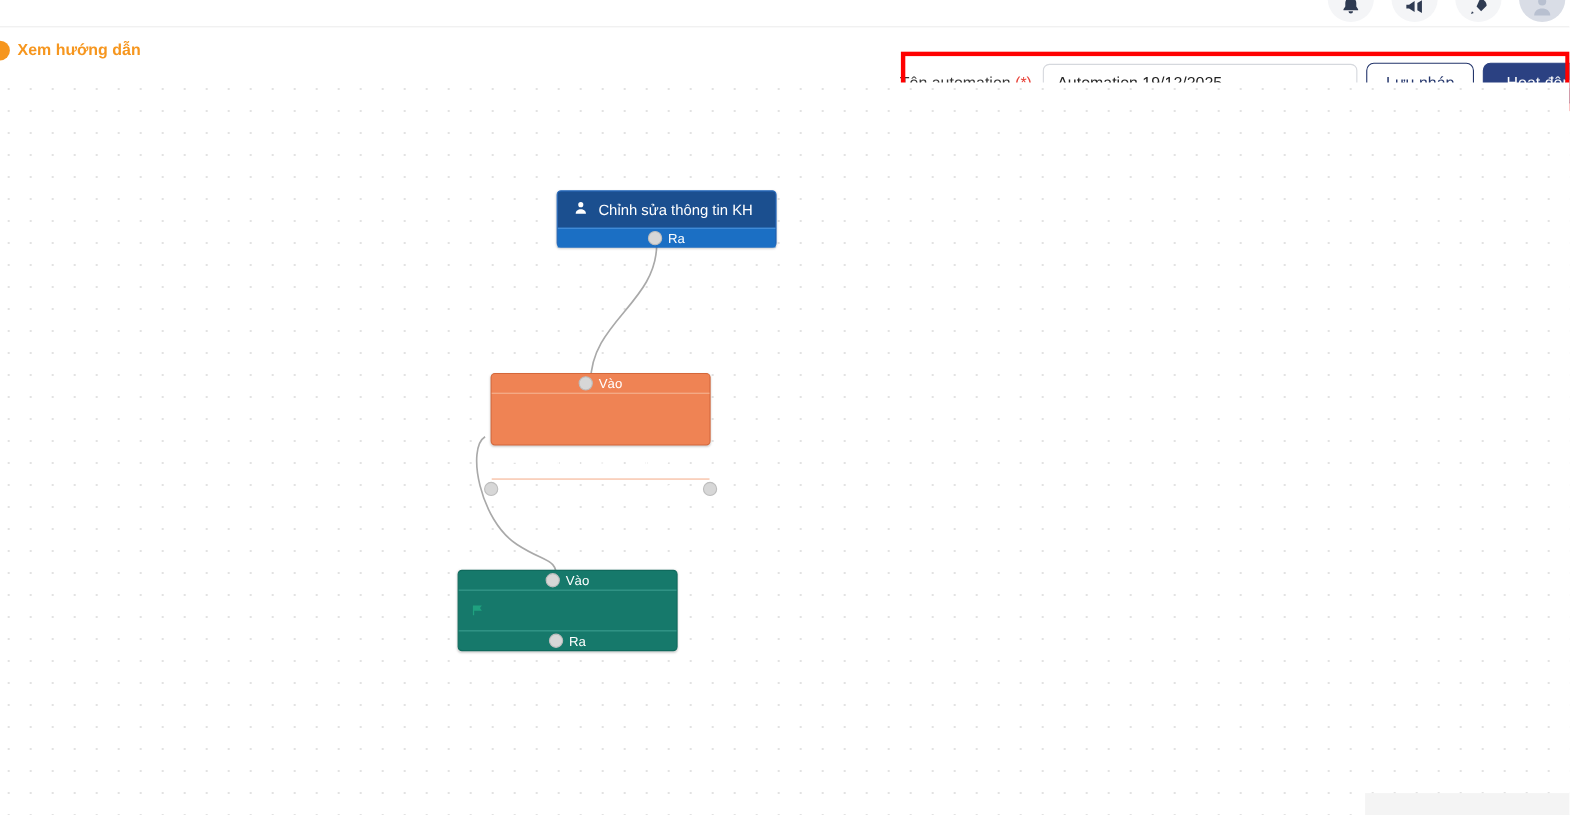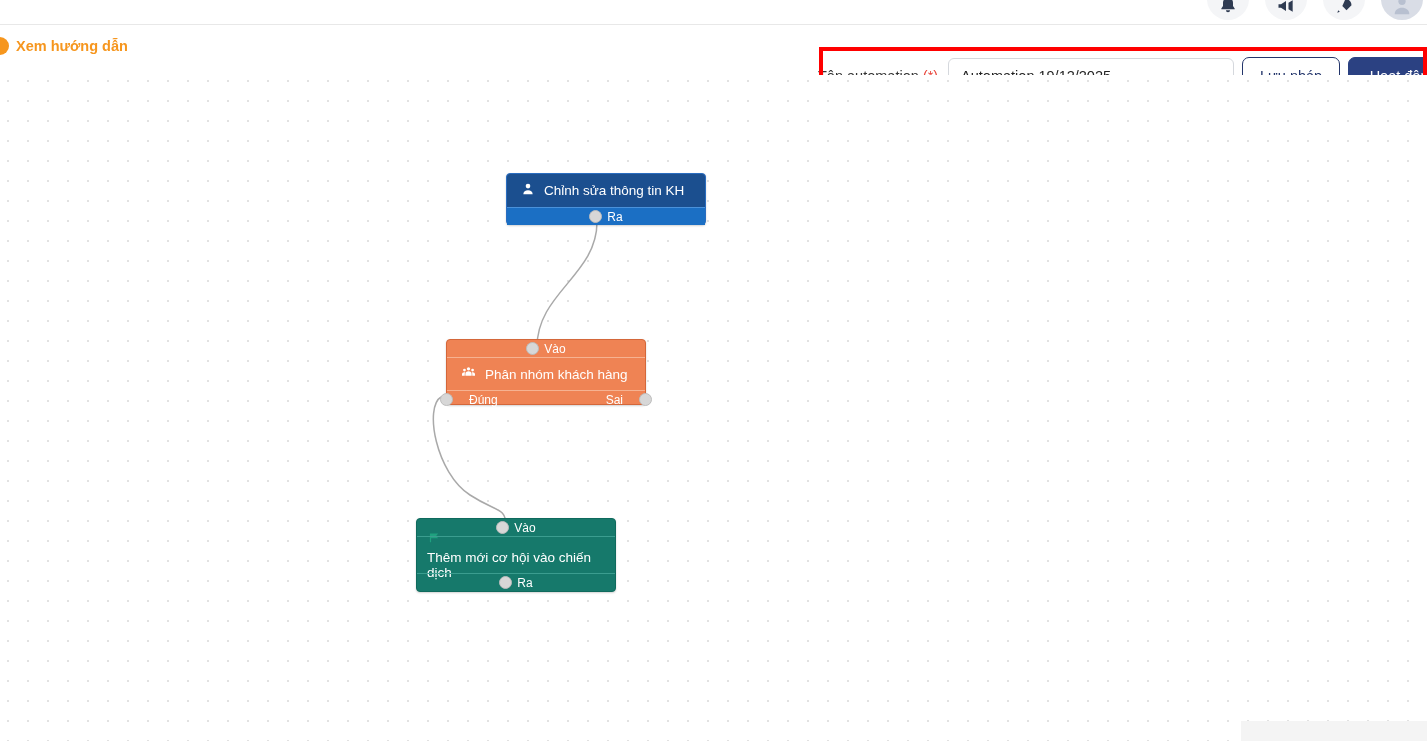--- a/index.html
+++ b/index.html
@@ -231,21 +231,21 @@
     width: 200px; height: 66px;
     background: #ef8354;
     border: 1px solid #d4673a;
   }
   #node-group .port-bar.top {
     justify-content: center;
     gap: 5px;
     border-bottom: 1px solid #f6b291;
     height: 18px;
   }
-  #node-group .node-body { height: 28px; }
+  #node-group .node-body { height: 28px; margin-top: 45px; }
   #node-group .port-bar.bottom {
     border-top: 1px solid #f6b291;
     height: 18px;
     justify-content: space-between;
     padding: 0 0px;
   }
   #node-group .pb-left,
   #node-group .pb-right {
     display: flex; align-items: center; gap: 16px;
   }
@@ -411,21 +411,20 @@
       <div class="port-bar top">
         <span class="port-dot"></span>
         <span class="port-label">Vào</span>
       </div>
       <div class="node-body">
         <span>
           <svg width="14" height="14" viewBox="0 0 24 24" fill="#1fa17f">
             <path d="M5 3v18h2v-7h12l-3-4 3-4H5z"></path>
           </svg>
         </span>
-        <span>Thêm mới cơ hội vào chiến dịch</span>
       </div>
       <div class="port-bar bottom">
         <span class="port-dot"></span>
         <span class="port-label">Ra</span>
       </div>
     </div>
 
   </div>
 
   <div class="bottom-panel"></div>

